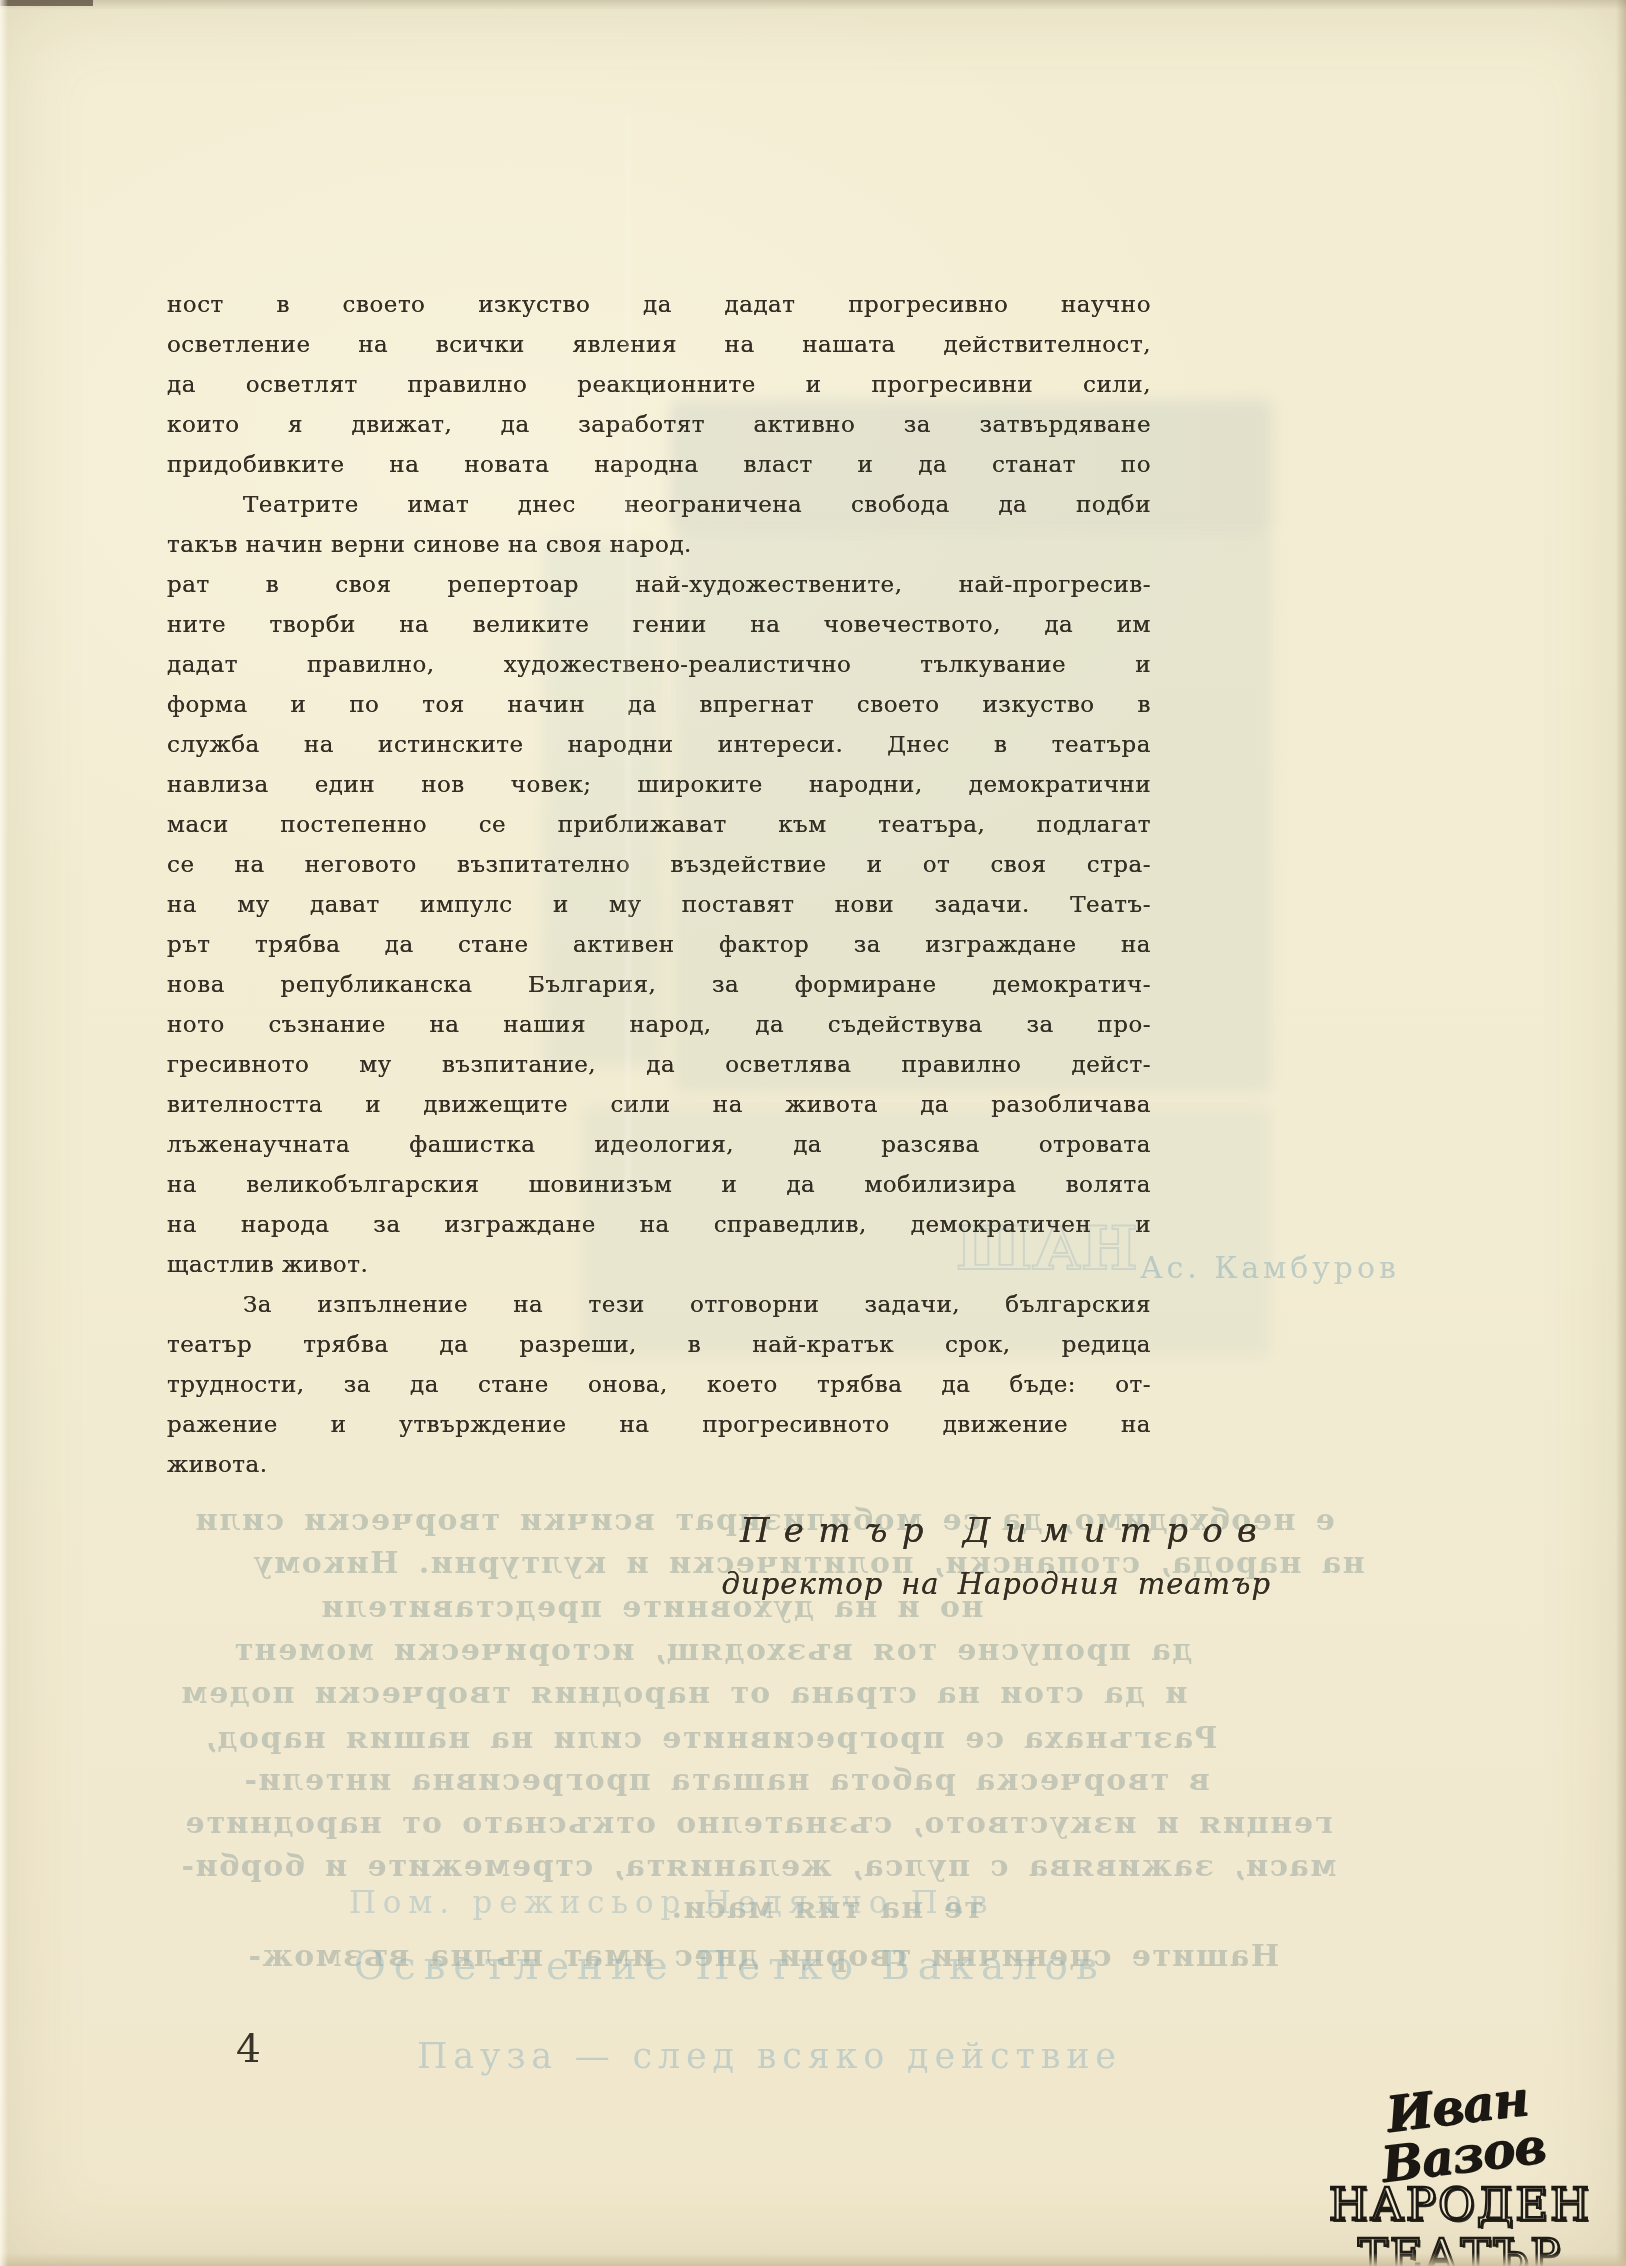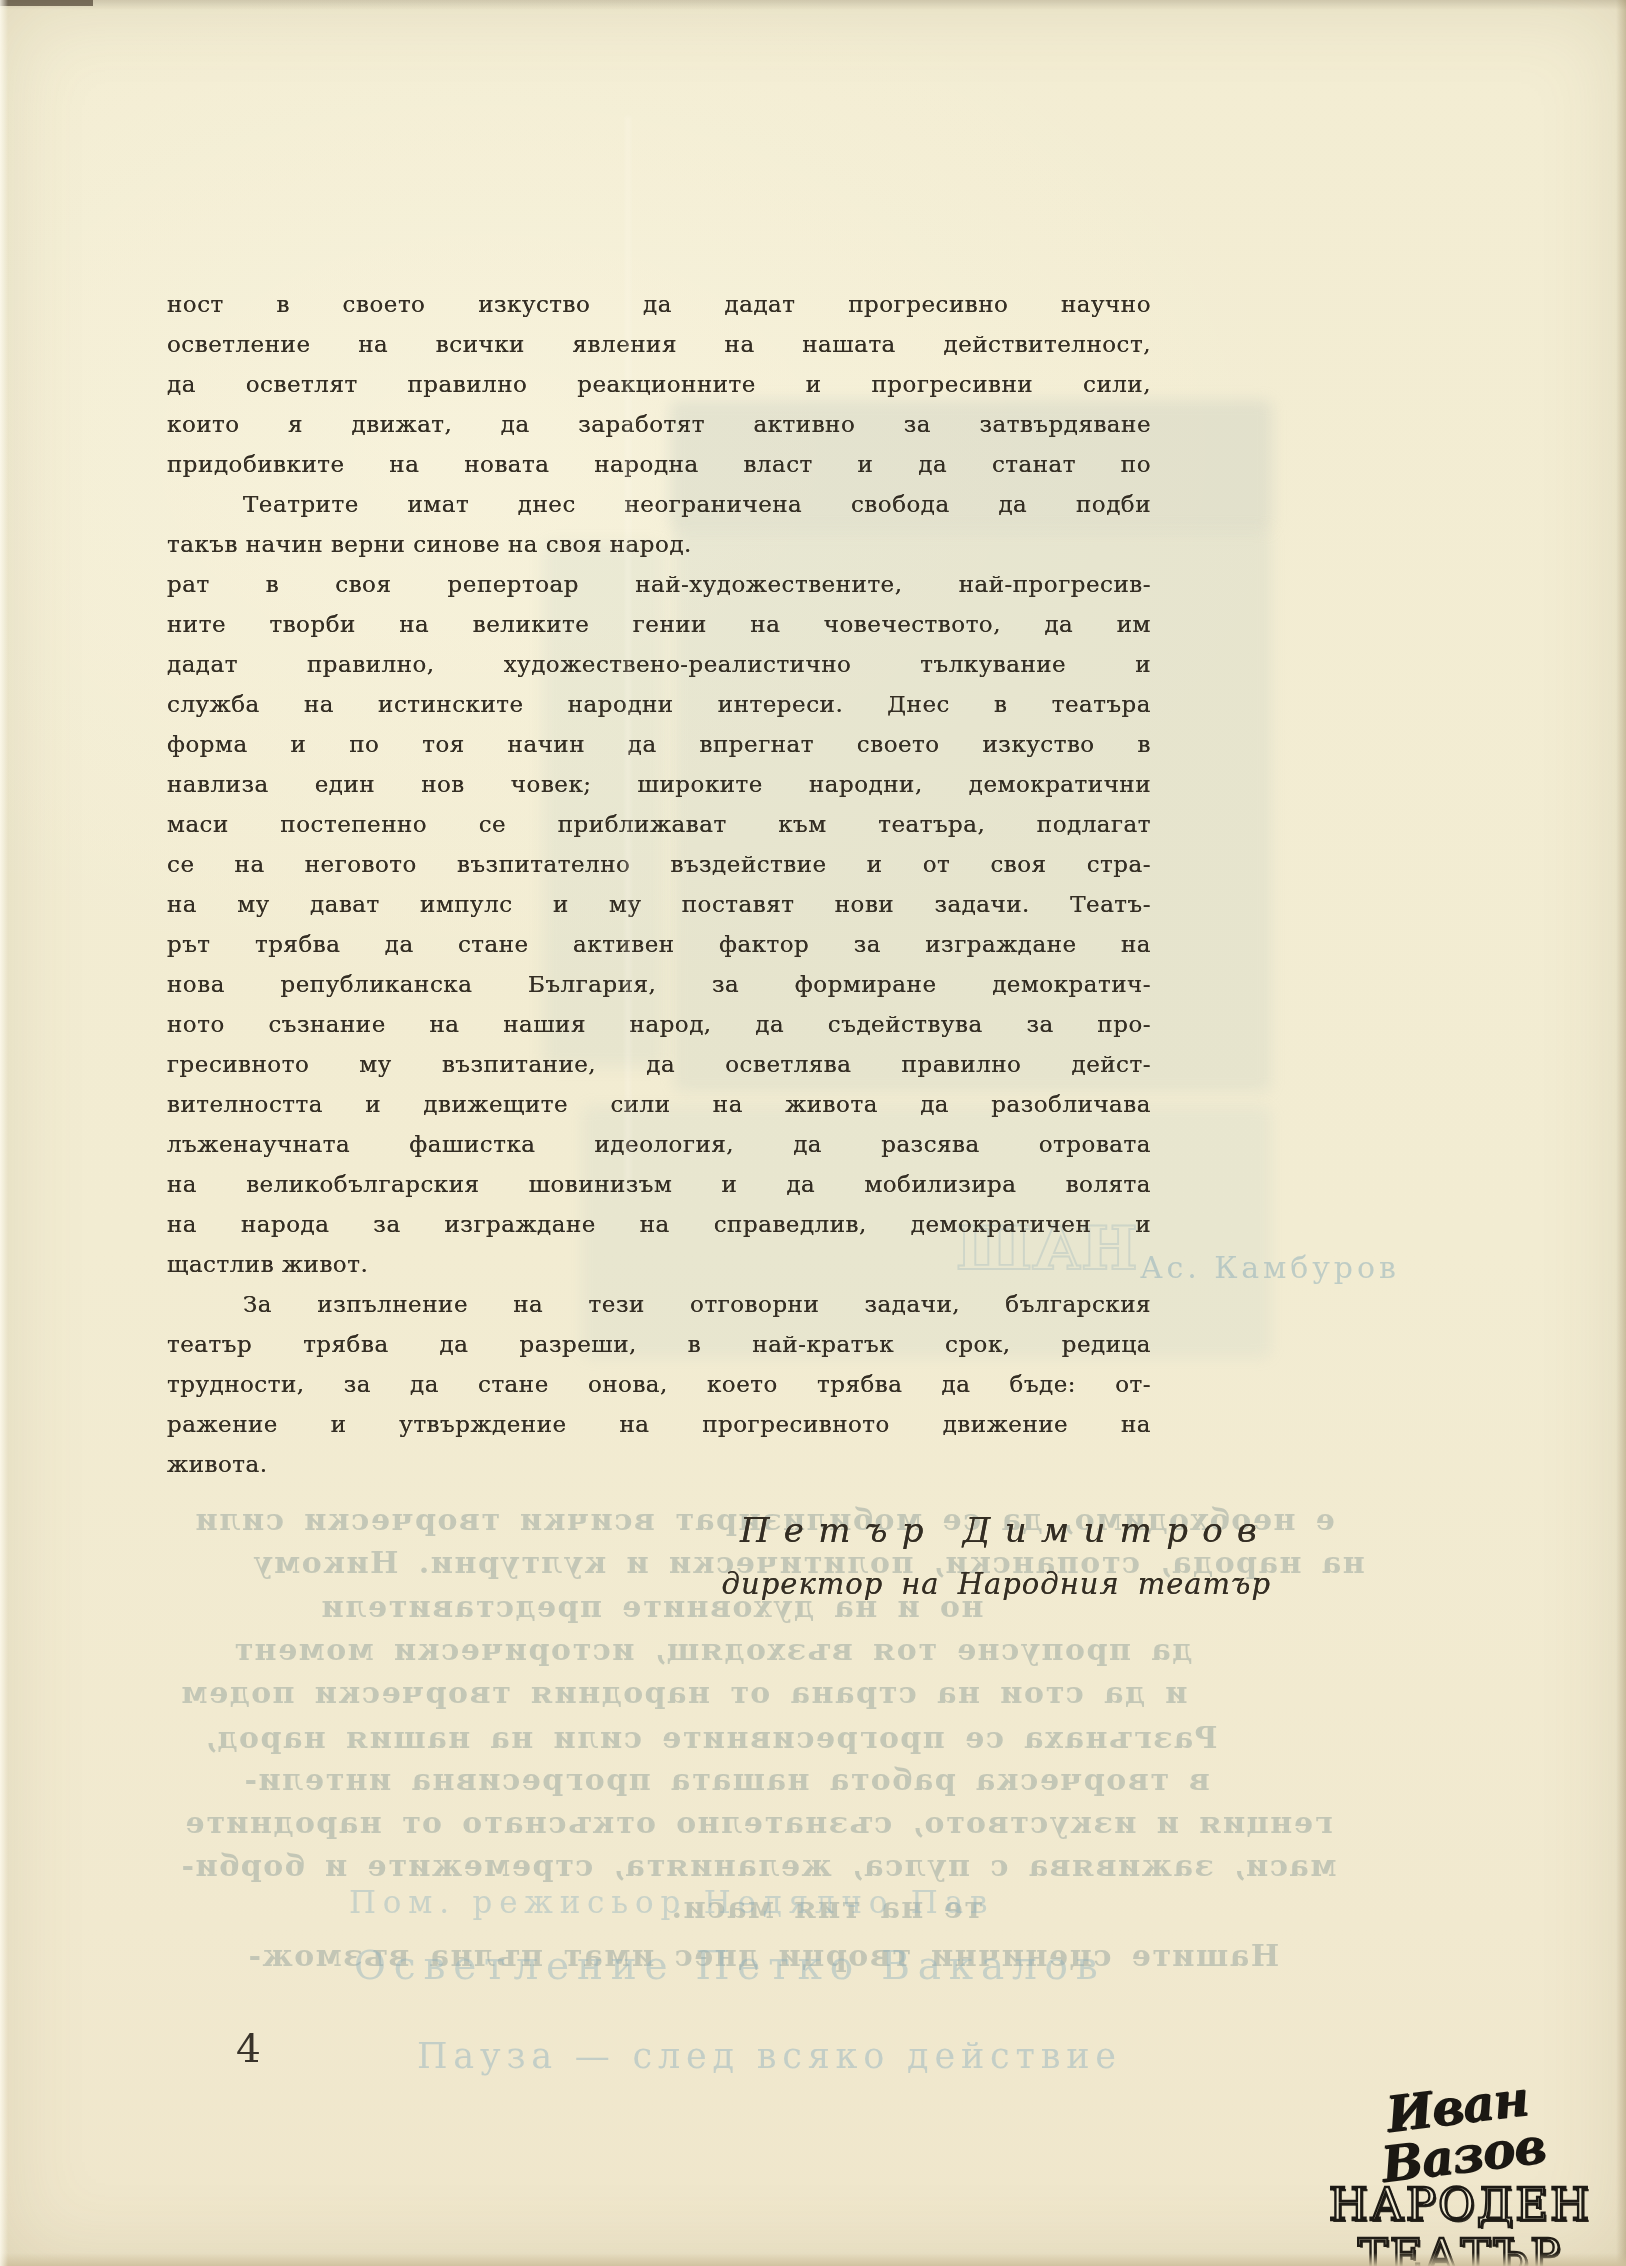--- a/index.html
+++ b/index.html
@@ -98,22 +98,22 @@
     <div class="ln">ност в своето изкуство да дадат прогресивно научно</div>
     <div class="ln">осветление на всички явления на нашата действителност,</div>
     <div class="ln">да осветлят правилно реакционните и прогресивни сили,</div>
     <div class="ln">които я движат, да заработят активно за затвърдяване</div>
     <div class="ln">придобивките на новата народна власт и да станат по</div>
     <div class="ln ind">Театрите имат днес неограничена свобода да подби</div>
     <div class="ln last">такъв начин верни синове на своя народ.</div>
     <div class="ln">рат в своя репертоар най-художествените, най-прогресив-</div>
     <div class="ln">ните творби на великите гении на човечеството, да им</div>
     <div class="ln">дадат правилно, художествено-реалистично тълкувание и</div>
+    <div class="ln">форма и по тоя начин да впрегнат своето изкуство в</div>
     <div class="ln">служба на истинските народни интереси. Днес в театъра</div>
-    <div class="ln">форма и по тоя начин да впрегнат своето изкуство в</div>
     <div class="ln">навлиза един нов човек; широките народни, демократични</div>
     <div class="ln">маси постепенно се приближават към театъра, подлагат</div>
     <div class="ln">се на неговото възпитателно въздействие и от своя стра-</div>
     <div class="ln">на му дават импулс и му поставят нови задачи. Театъ-</div>
     <div class="ln">рът трябва да стане активен фактор за изграждане на</div>
     <div class="ln">нова републиканска България, за формиране демократич-</div>
     <div class="ln">ното съзнание на нашия народ, да съдействува за про-</div>
     <div class="ln">гресивното му възпитание, да осветлява правилно дейст-</div>
     <div class="ln">вителността и движещите сили на живота да разобличава</div>
     <div class="ln">лъженаучната фашистка идеология, да разсява отровата</div>

